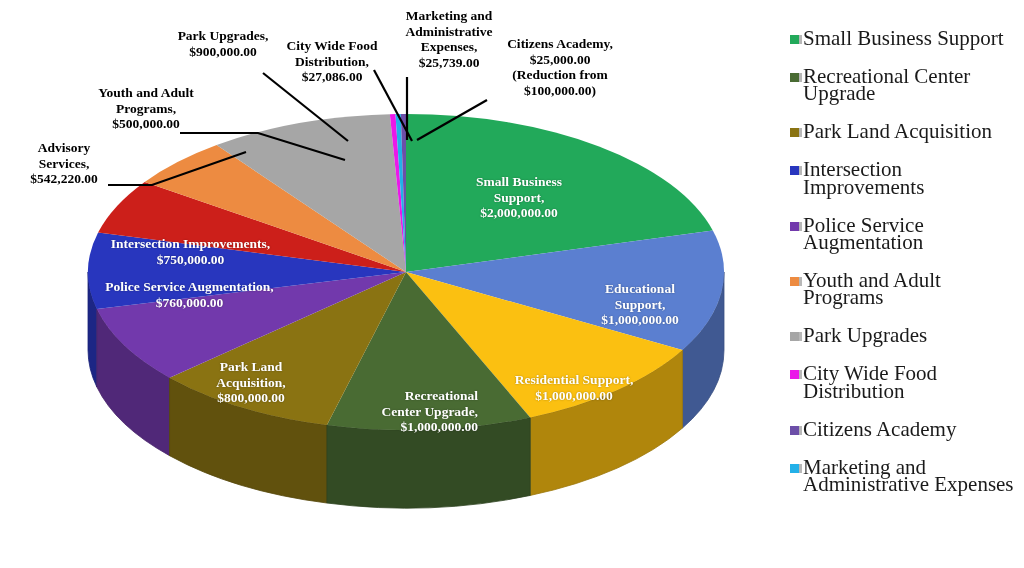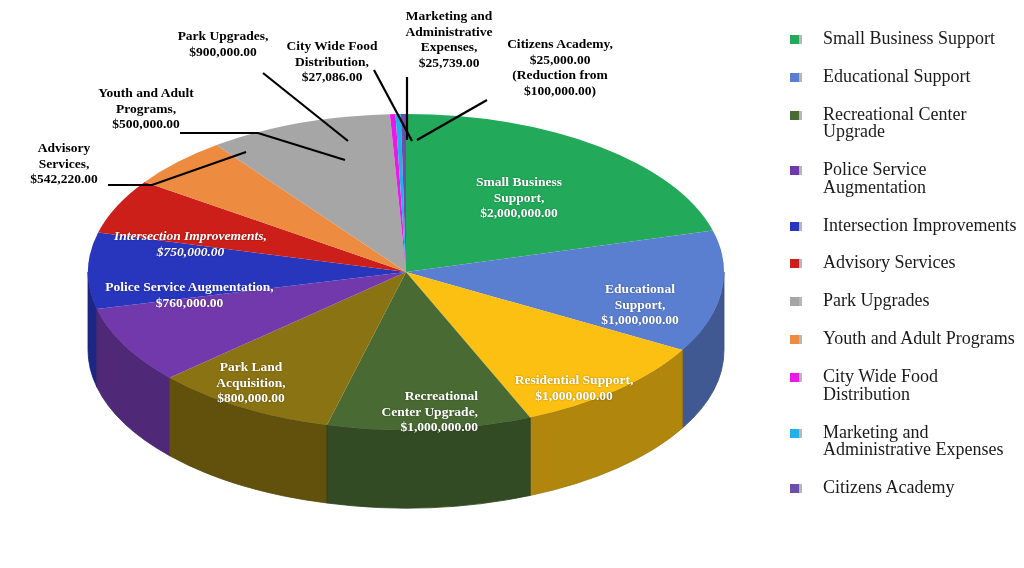--- a/index.html
+++ b/index.html
@@ -53,24 +53,24 @@
     position:relative;
   }
   .legend-swatch::after{
     content:"";
     position:absolute;
     left:9px;top:0;width:3px;height:9px;
     background:rgba(0,0,0,.28);
   }
   .legend-label{
     font-family:"Liberation Serif", serif;
-    font-size:18px;
+    font-size:21px;
     line-height:17.5px;
     color:#1a1a1a;
-    padding-left:20px;
+    padding-left:0;
   }
 </style>
 </head>
 <body>
 
 <div id="chart-root">
 
   <svg id="pie-svg" viewBox="0 0 1024 568" preserveAspectRatio="none">
     <g id="pie-sides">
         <path d="M 96.85464740554778 309.0253955777544 A 318 158 0 0 1 88 272 L 88 350 A 318 158 0 0 0 96.85464740554778 387.0253955777544 Z" fill="#1c2685" stroke="#192176" stroke-width="0.8"></path>
@@ -115,21 +115,21 @@
     <div class="slice-label" style="left:474px;top:372px;width:200px;">Residential Support,
 $1,000,000.00</div>
     <div class="slice-label" style="left:288px;top:388px;width:190px;text-align:right;">Recreational
 Center Upgrade,
 $1,000,000.00</div>
     <div class="slice-label" style="left:156px;top:359px;width:190px;">Park Land
 Acquisition,
 $800,000.00</div>
     <div class="slice-label" style="left:77px;top:279px;width:225px;">Police Service Augmentation,
 $760,000.00</div>
-    <div class="slice-label" style="left:83px;top:228px;width:215px;font-style:italic;">Intersection Improvements,
+    <div class="slice-label" style="left:83px;top:236px;width:215px;">Intersection Improvements,
 $750,000.00</div>
   </div>
 
   <div id="callout-layer">
     <div class="callout" style="left:6px;top:140px;width:116px;">Advisory
 Services,
 $542,220.00</div>
     <div class="callout" style="left:76px;top:85px;width:140px;">Youth and Adult
 Programs,
 $500,000.00</div>
@@ -147,53 +147,49 @@
 (Reduction from
 $100,000.00)</div>
   </div>
 
   <div id="legend">
       <div class="legend-item">
         <span class="legend-swatch" style="background: rgb(34, 169, 90);"></span>
         <span class="legend-label">Small Business Support</span>
       </div>
       <div class="legend-item">
-        <span class="legend-swatch" style="background: rgb(91, 127, 208);"></span>
-        <span class="legend-label">Educational Support</span>
+        <span class="legend-swatch" style="background: rgb(73, 107, 51);"></span>
+        <span class="legend-label">Recreational Center Upgrade</span>
       </div>
       <div class="legend-item">
-        <span class="legend-swatch" style="background: rgb(73, 107, 51);"></span>
-        <span class="legend-label">Recreational Center Upgrade</span>
+        <span class="legend-swatch" style="background: rgb(138, 115, 18);"></span>
+        <span class="legend-label">Park Land Acquisition</span>
+      </div>
+      <div class="legend-item">
+        <span class="legend-swatch" style="background: rgb(40, 54, 190);"></span>
+        <span class="legend-label">Intersection Improvements</span>
       </div>
       <div class="legend-item">
         <span class="legend-swatch" style="background: rgb(114, 57, 172);"></span>
         <span class="legend-label">Police Service Augmentation</span>
       </div>
       <div class="legend-item">
-        <span class="legend-swatch" style="background: rgb(40, 54, 190);"></span>
-        <span class="legend-label">Intersection Improvements</span>
-      </div>
-      <div class="legend-item">
-        <span class="legend-swatch" style="background: rgb(204, 31, 26);"></span>
-        <span class="legend-label">Advisory Services</span>
+        <span class="legend-swatch" style="background: rgb(237, 139, 65);"></span>
+        <span class="legend-label">Youth and Adult Programs</span>
       </div>
       <div class="legend-item">
         <span class="legend-swatch" style="background: rgb(166, 166, 166);"></span>
         <span class="legend-label">Park Upgrades</span>
       </div>
       <div class="legend-item">
-        <span class="legend-swatch" style="background: rgb(237, 139, 65);"></span>
-        <span class="legend-label">Youth and Adult Programs</span>
+        <span class="legend-swatch" style="background: rgb(234, 25, 232);"></span>
+        <span class="legend-label">City Wide Food Distribution</span>
       </div>
       <div class="legend-item">
-        <span class="legend-swatch" style="background: rgb(234, 25, 232);"></span>
-        <span class="legend-label">City Wide Food Distribution</span>
+        <span class="legend-swatch" style="background: rgb(108, 79, 168);"></span>
+        <span class="legend-label">Citizens Academy</span>
       </div>
       <div class="legend-item">
         <span class="legend-swatch" style="background: rgb(35, 176, 232);"></span>
         <span class="legend-label">Marketing and Administrative Expenses</span>
       </div>
-      <div class="legend-item">
-        <span class="legend-swatch" style="background: rgb(108, 79, 168);"></span>
-        <span class="legend-label">Citizens Academy</span>
-      </div>
     </div>
 </div>
 
 </body></html>

